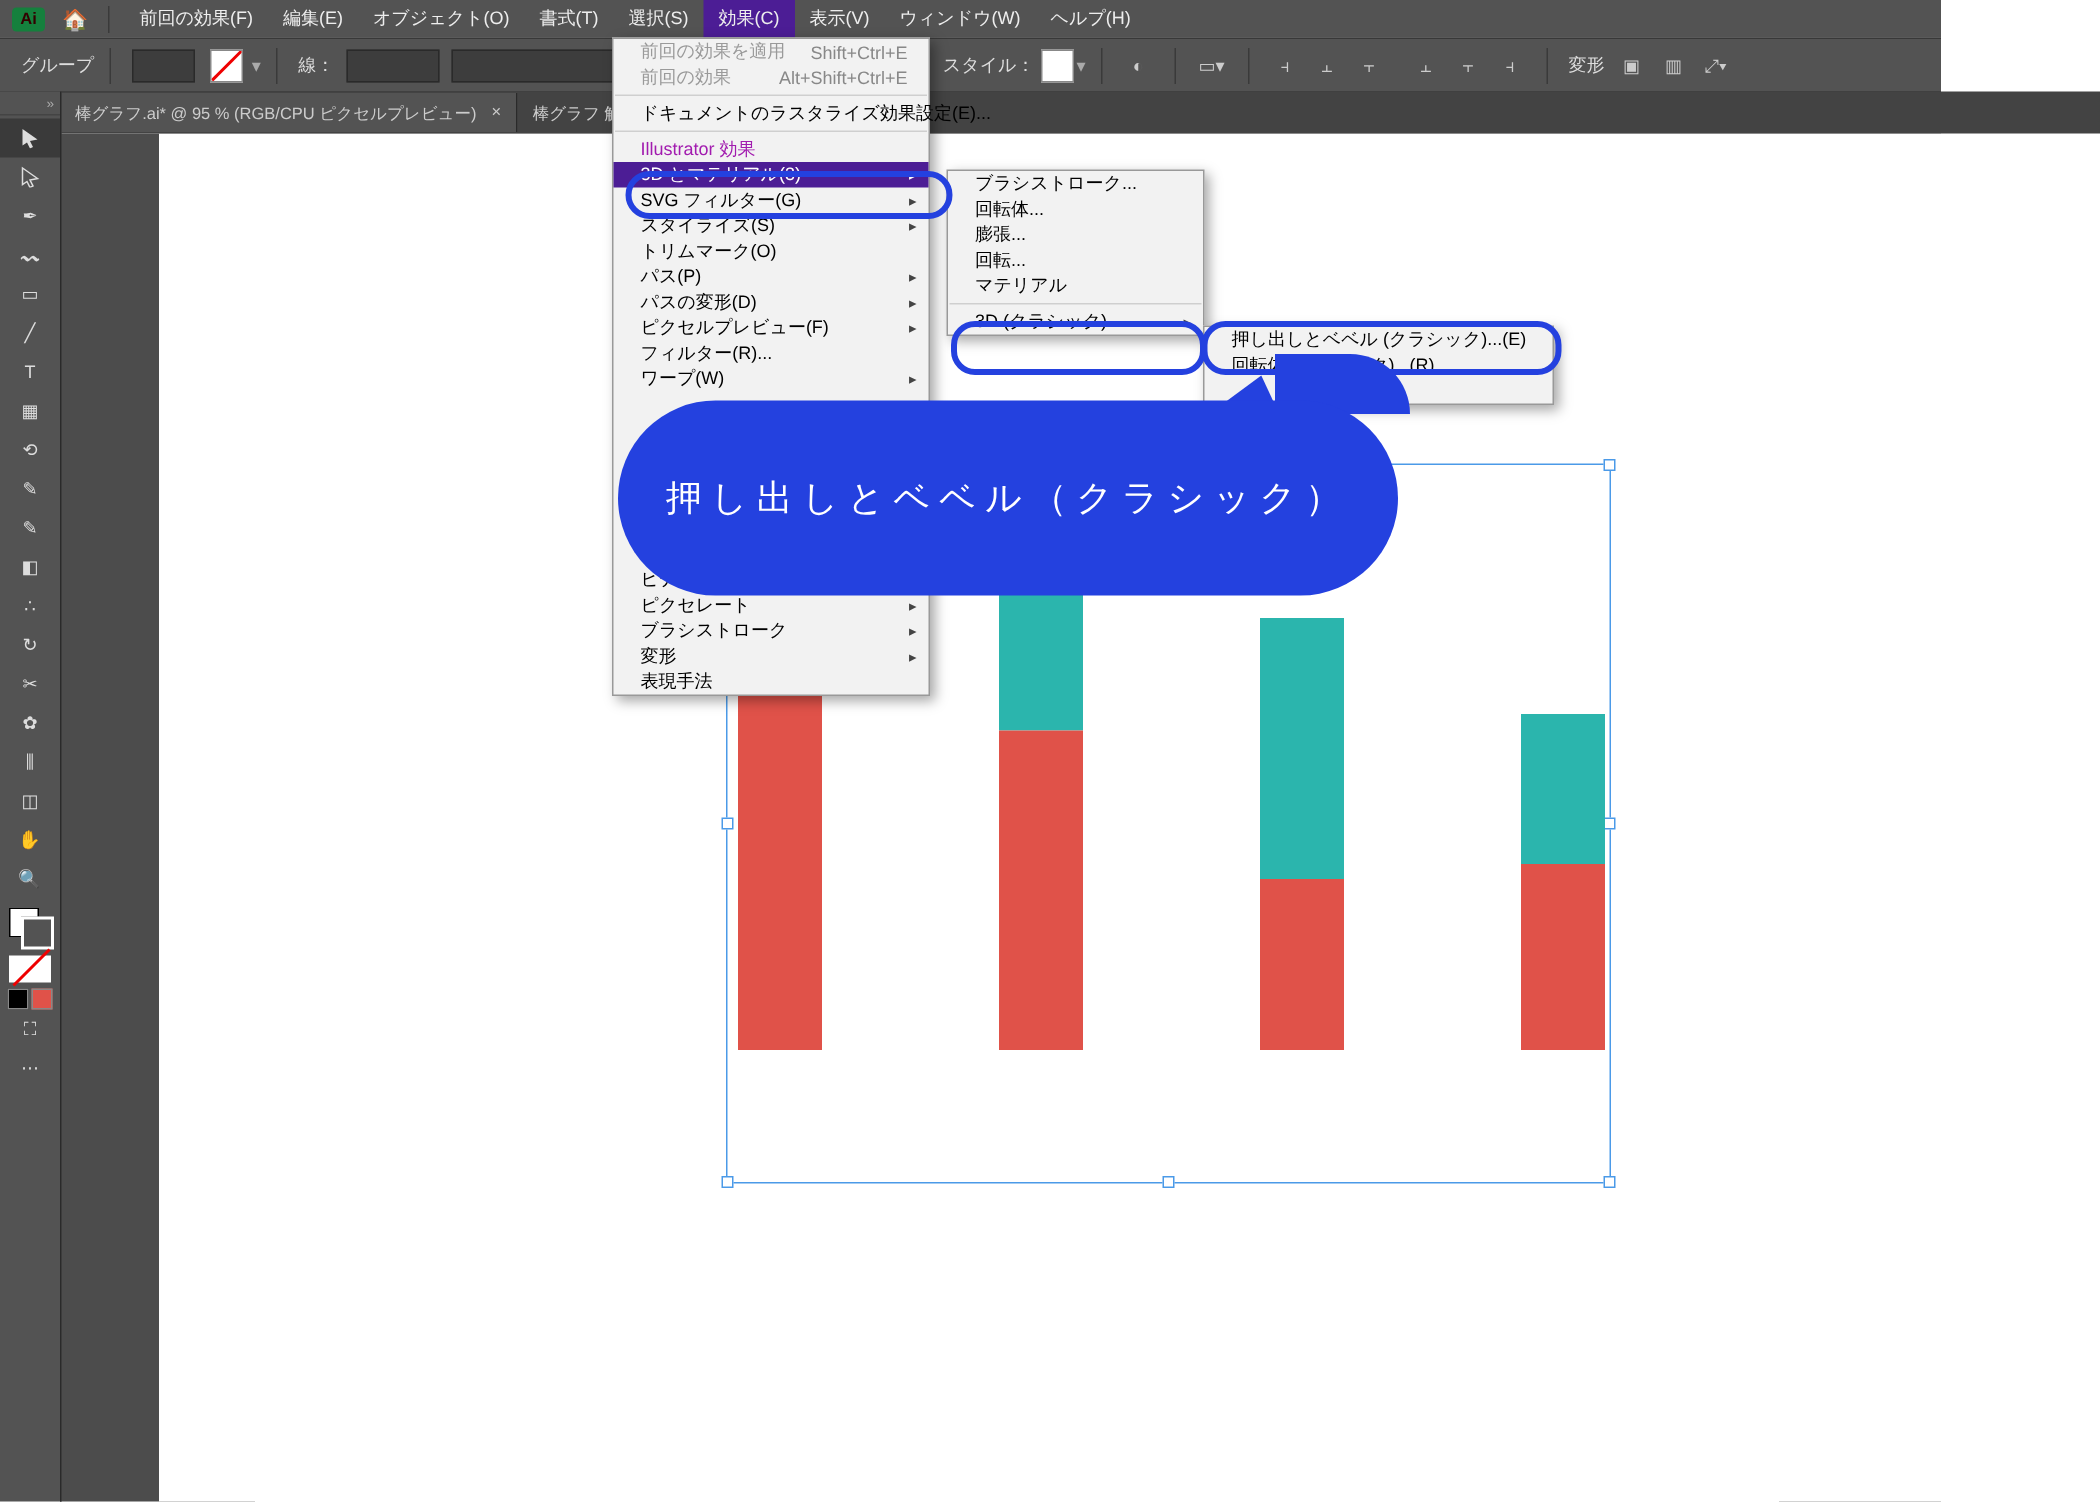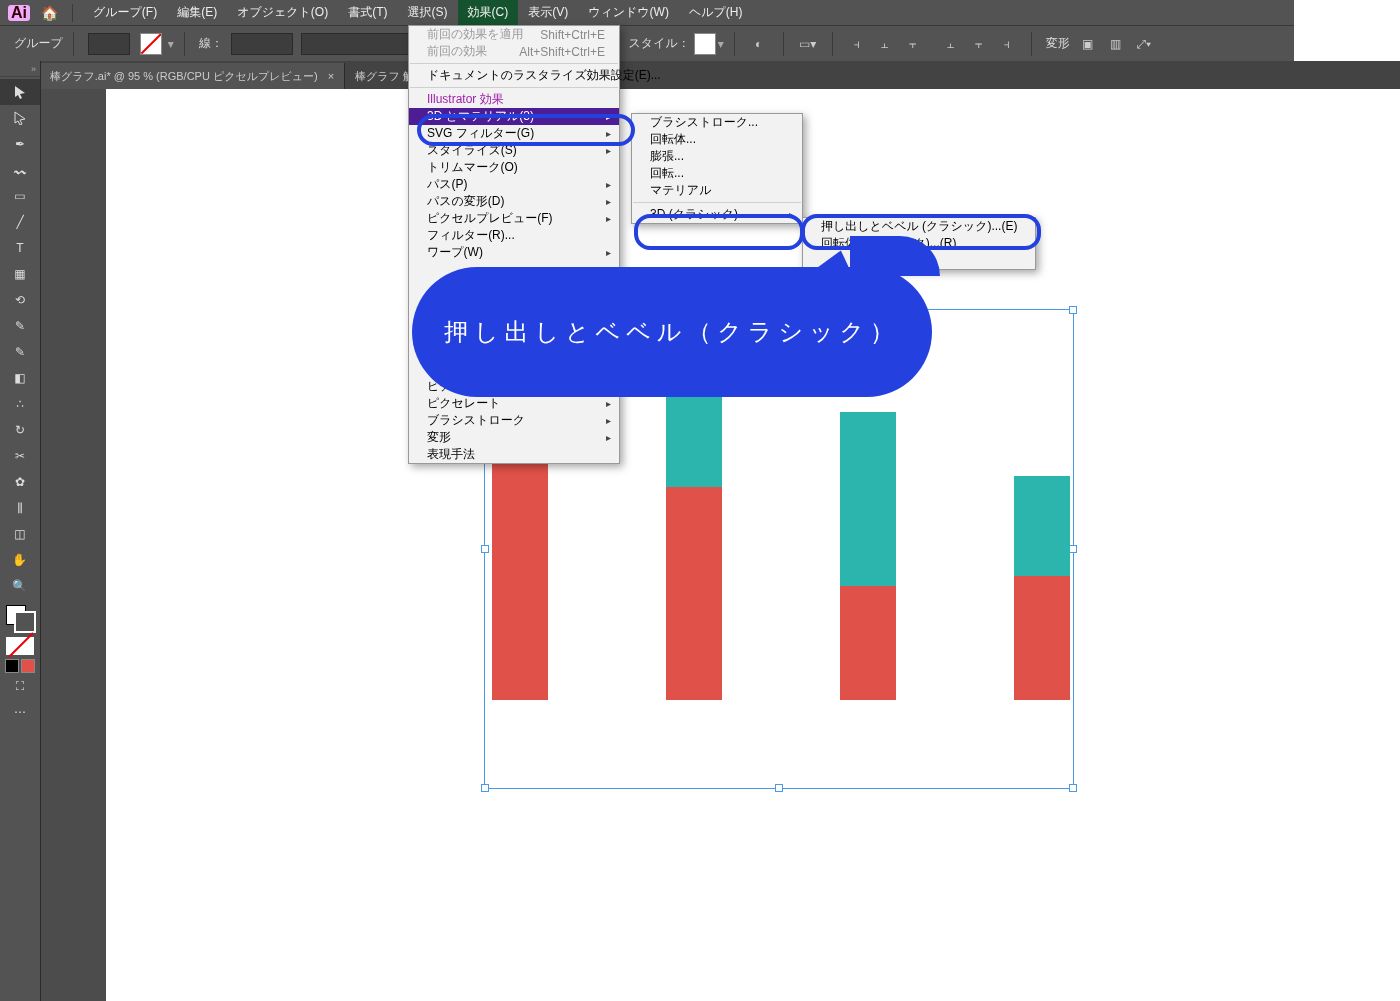--- a/index.html
+++ b/index.html
@@ -1,31 +1,31 @@
 <!DOCTYPE html>
 <html><head>
 <meta charset="utf-8">
 <style>
 html,body{margin:0;padding:0;width:1400px;height:1001px;overflow:hidden;font-family:"Meiryo UI","Yu Gothic UI",sans-serif;font-size:12px;background:#fff;color:#ccc;}
 .topbar{position:absolute;left:0;top:0;width:1294px;height:25px;background:#535353;display:flex;align-items:center;}
-.ai-logo{width:22px;height:16px;background:#f0abfc;border-radius:3px;margin:0 8px;display:flex;align-items:center;justify-content:center;color:#330000;font-weight:bold;font-size:16px;}
+.ai-logo{width:22px;height:16px;background:#15803d;border-radius:3px;margin:0 8px;display:flex;align-items:center;justify-content:center;color:#330000;font-weight:bold;font-size:11px;}
 .home-icon{width:24px;height:25px;display:flex;align-items:center;justify-content:center;color:#eee;font-size:14px;}
 .menubar{display:flex;align-items:center;height:25px;}
 .menubtn{padding:0 10px;height:25px;display:flex;align-items:center;color:#eee;cursor:default;}
-.menubtn.active{background:#14532d;}
+.menubtn.active{background:#4c1d95;}
 .optionbar{position:absolute;left:0;top:25px;width:1294px;height:35px;background:#535353;border-top:1px solid #383838;border-bottom:1px solid #2a2a2a;display:flex;align-items:center;}
 .grp{margin-left:14px;color:#ddd;}
 .opt-sep{width:1px;height:24px;background:#3a3a3a;margin:0 10px;}
 .opt-swatch{width:20px;height:20px;background:#fff;border:1px solid #888;}
 .opt-red{background:#dc3d2f;}
 .opt-red.diag{position:relative;overflow:hidden;}
 .opt-red.diag::after{content:"";position:absolute;left:-4px;top:8px;width:30px;height:2px;background:#e00;transform:rotate(-45deg);}
 .dd{width:70px;height:20px;background:#3d3d3d;border:1px solid #2a2a2a;margin:0 4px;}
 .icon-btn{width:28px;height:28px;display:flex;align-items:center;justify-content:center;color:#ccc;}
-.tabstrip{position:absolute;left:40px;top:61px;right:0;height:28px;background:#434343;display:flex;align-items:flex-end;}
+.tabstrip{position:absolute;left:40px;top:61px;right:0;height:28px;background:#434343;display:flex;align-items:center;}
 .tabstrip .tab{height:26px;padding:0 10px;display:flex;align-items:center;color:#ccc;font-size:11px;border-right:1px solid #2a2a2a;}
 .tabstrip .tab.active{background:#535353;}
 .tabstrip .tab .close{margin-left:10px;font-size:11px;}
 .left-dock{position:absolute;left:0;top:61px;width:40px;bottom:0;background:#535353;border-right:1px solid #2a2a2a;}
 .left-dock .expand{height:15px;border-bottom:1px solid #444;display:flex;align-items:center;justify-content:flex-end;padding-right:4px;color:#aaa;font-size:9px;}
 .toolbox{padding-top:2px;}
 .tool{width:40px;height:26px;display:flex;align-items:center;justify-content:center;color:#ddd;position:relative;}
 .tool.active{background:#3a3a3a;}
 .swatches-tool{margin-top:6px;display:flex;flex-direction:column;align-items:center;gap:4px;}
 .swatches-row{display:flex;gap:2px;}
@@ -93,21 +93,21 @@
       <div class="seg red" style="height:124px"></div>
     </div>
   </div>
 </div>
 
 <div class="topbar">
   <div class="ai-logo">Ai</div>
   <div class="home-icon">🏠</div>
   <div style="width:1px;height:18px;background:#3a3a3a;margin:0 10px"></div>
   <div class="menubar">
-    <div class="menubtn">グループ(F)</div>
+    <div class="menubtn">前回の効果(F)</div>
     <div class="menubtn">編集(E)</div>
     <div class="menubtn">オブジェクト(O)</div>
     <div class="menubtn">書式(T)</div>
     <div class="menubtn">選択(S)</div>
     <div class="menubtn active">効果(C)</div>
     <div class="menubtn">表示(V)</div>
     <div class="menubtn">ウィンドウ(W)</div>
     <div class="menubtn">ヘルプ(H)</div>
   </div>
 </div>

